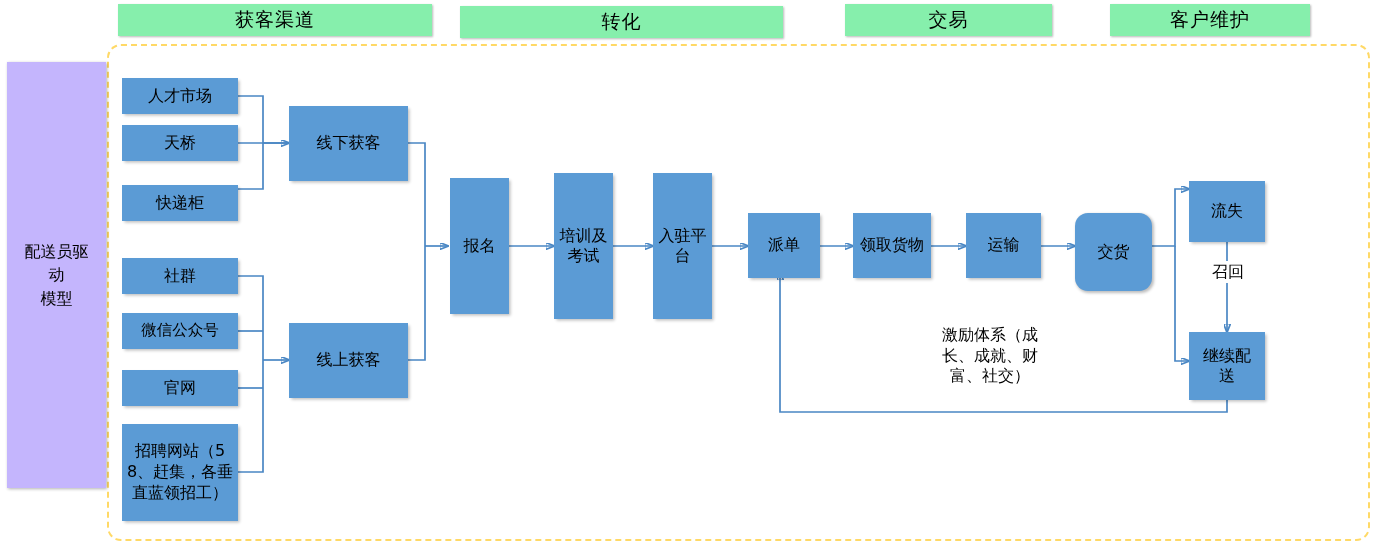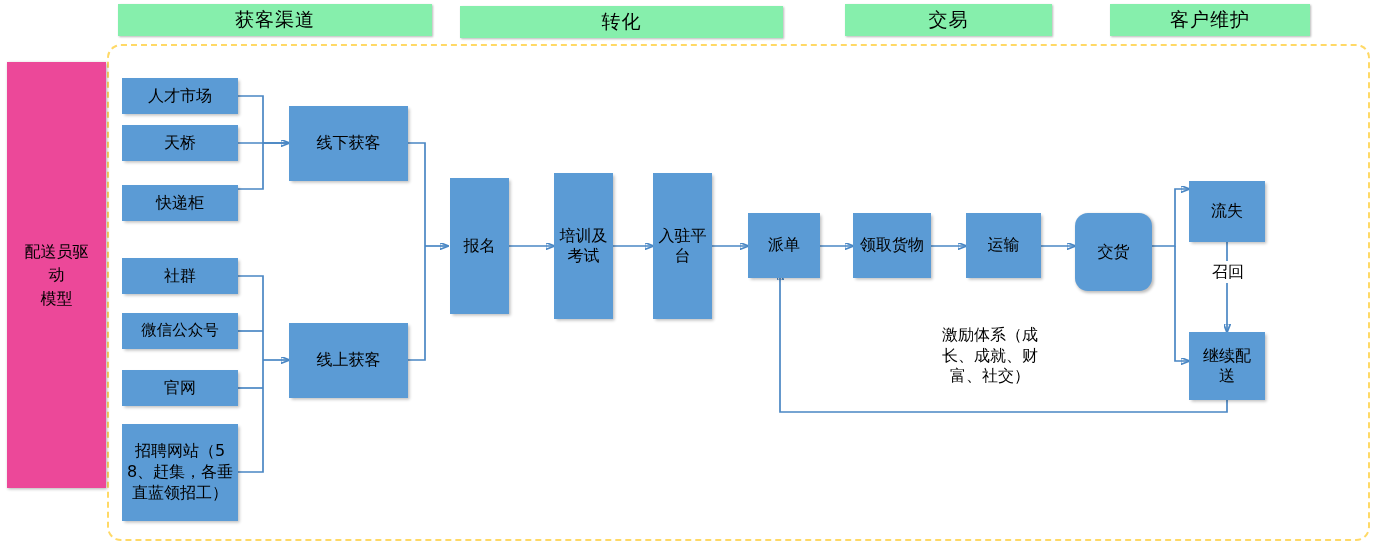--- a/index.html
+++ b/index.html
@@ -31,21 +31,21 @@
   }
   .dashed-zone {
     position: absolute;
     border: 2px dashed #FFD966;
     border-radius: 14px;
     box-sizing: border-box;
     background: transparent;
   }
   .graybox {
     position: absolute;
-    background: #ec4899;
+    background: #c4b5fd;
     color: #000000;
     display: flex;
     align-items: center;
     justify-content: center;
     text-align: center;
     font-size: 16px;
     line-height: 1.45;
     box-shadow: 1px 1px 3px rgba(0,0,0,0.3);
     box-sizing: border-box;
   }

